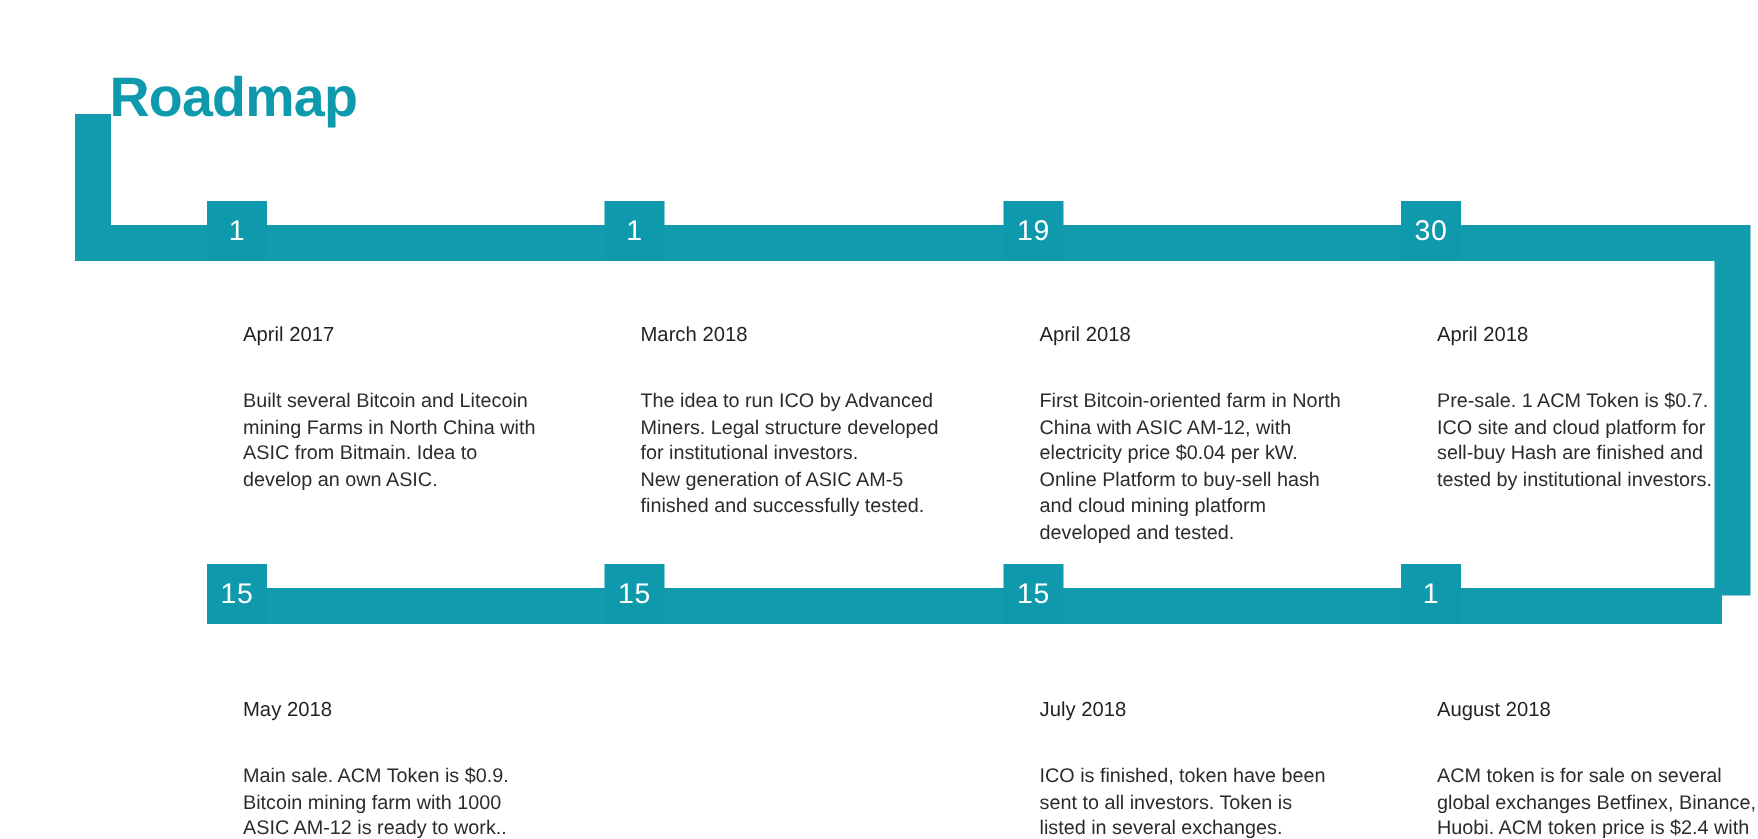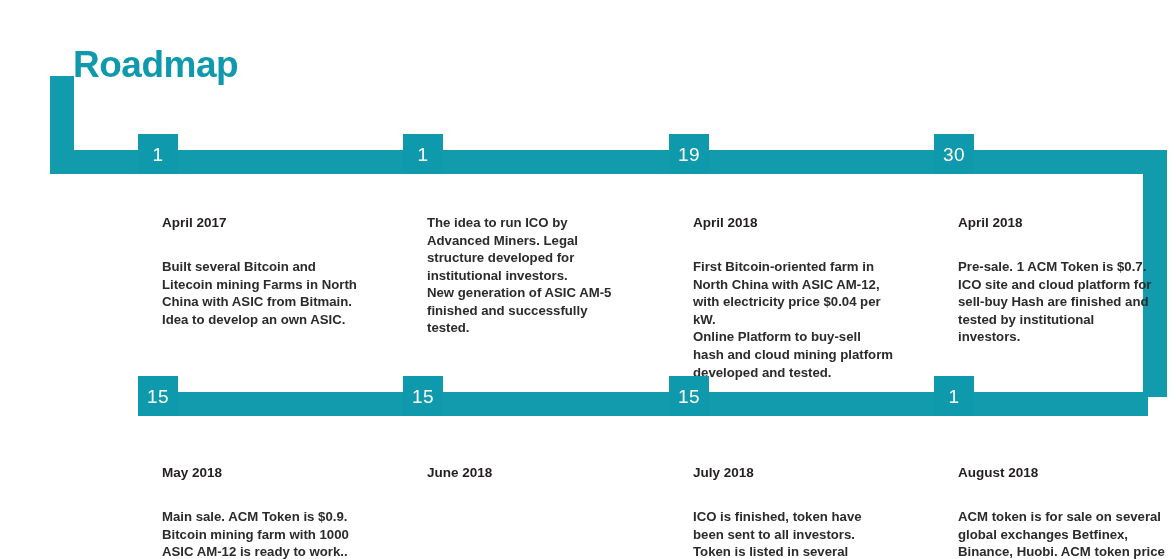--- a/index.html
+++ b/index.html
@@ -70,29 +70,29 @@
 
   .ms-body {
     position: absolute;
     left: 0;
     top: 56px;
     width: 100%;
   }
 
   .ms-date {
     font-size: 13.5px;
-    font-weight: 700;
+    font-weight: 400;
     color: #231f20;
     line-height: 1.35;
     margin-bottom: 2px;
   }
 
   .ms-desc {
     font-size: 13.2px;
-    font-weight: 700;
+    font-weight: 400;
     color: #2b2b2b;
     line-height: 1.33;
     white-space: pre-line;
   }
 
   
   .row1 { top: 110px; }
   .row1 .ms-body { top: 56px; }
   
   .row2 { top: 352px; }
@@ -119,20 +119,21 @@
     <div class="badge">1</div>
     <div class="ms-body">
       <div class="ms-date">April 2017</div>
       <div class="ms-desc">Built several Bitcoin and Litecoin mining Farms in North China with ASIC from Bitmain. Idea to develop an own ASIC.</div>
     </div>
   </div>
 
   <div class="milestone row1 col2">
     <div class="badge">1</div>
     <div class="ms-body">
+      <div class="ms-date">March 2018</div>
       <div class="ms-desc">The idea to run ICO by Advanced Miners. Legal structure developed for institutional investors.
 New generation of ASIC AM-5 finished and successfully tested.</div>
     </div>
   </div>
 
   <div class="milestone row1 col3">
     <div class="badge">19</div>
     <div class="ms-body">
       <div class="ms-date">April 2018</div>
       <div class="ms-desc">First Bitcoin-oriented farm in North China with ASIC AM-12, with electricity price $0.04 per kW.
@@ -152,21 +153,20 @@
     <div class="badge">15</div>
     <div class="ms-body">
       <div class="ms-date">May 2018</div>
       <div class="ms-desc">Main sale. ACM Token is $0.9. Bitcoin mining farm with 1000 ASIC AM-12 is ready to work..</div>
     </div>
   </div>
 
   <div class="milestone row2 col2">
     <div class="badge">15</div>
     <div class="ms-body">
-      <div class="ms-date">June 2018</div>
     </div>
   </div>
 
   <div class="milestone row2 col3">
     <div class="badge">15</div>
     <div class="ms-body">
       <div class="ms-date">July 2018</div>
       <div class="ms-desc">ICO is finished, token have been sent to all investors. Token is listed in several exchanges. Investors could chose to keep token or change it to Hash power or buy ASIC AM-12.</div>
     </div>
   </div>

